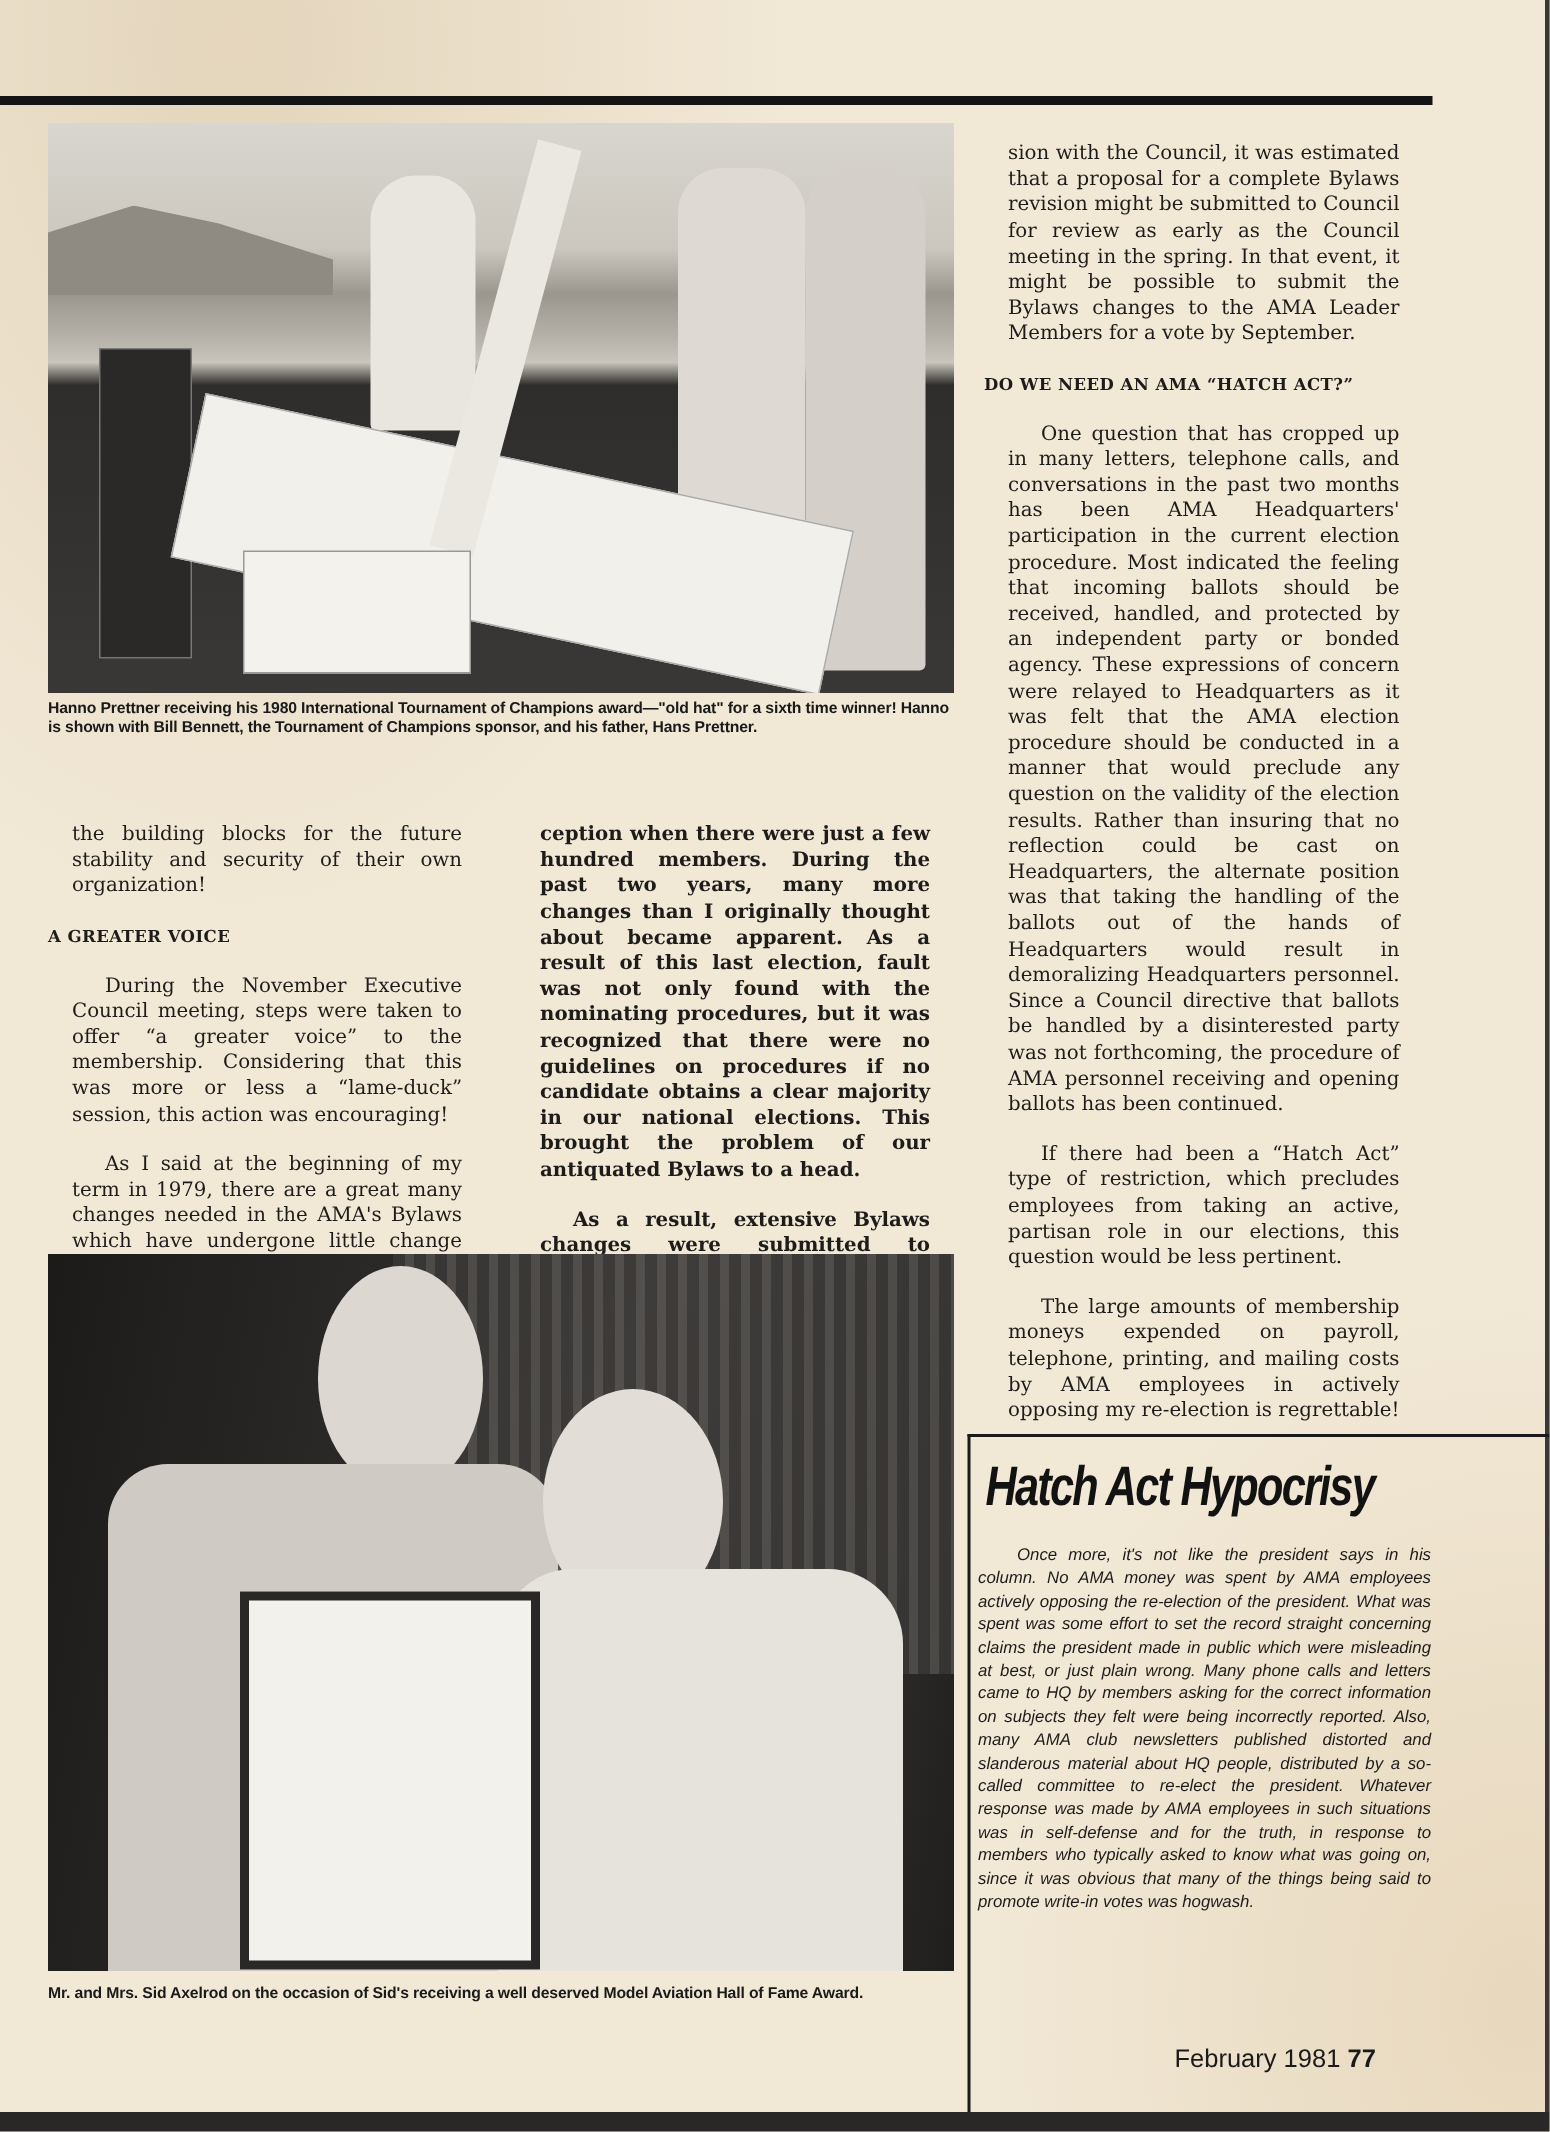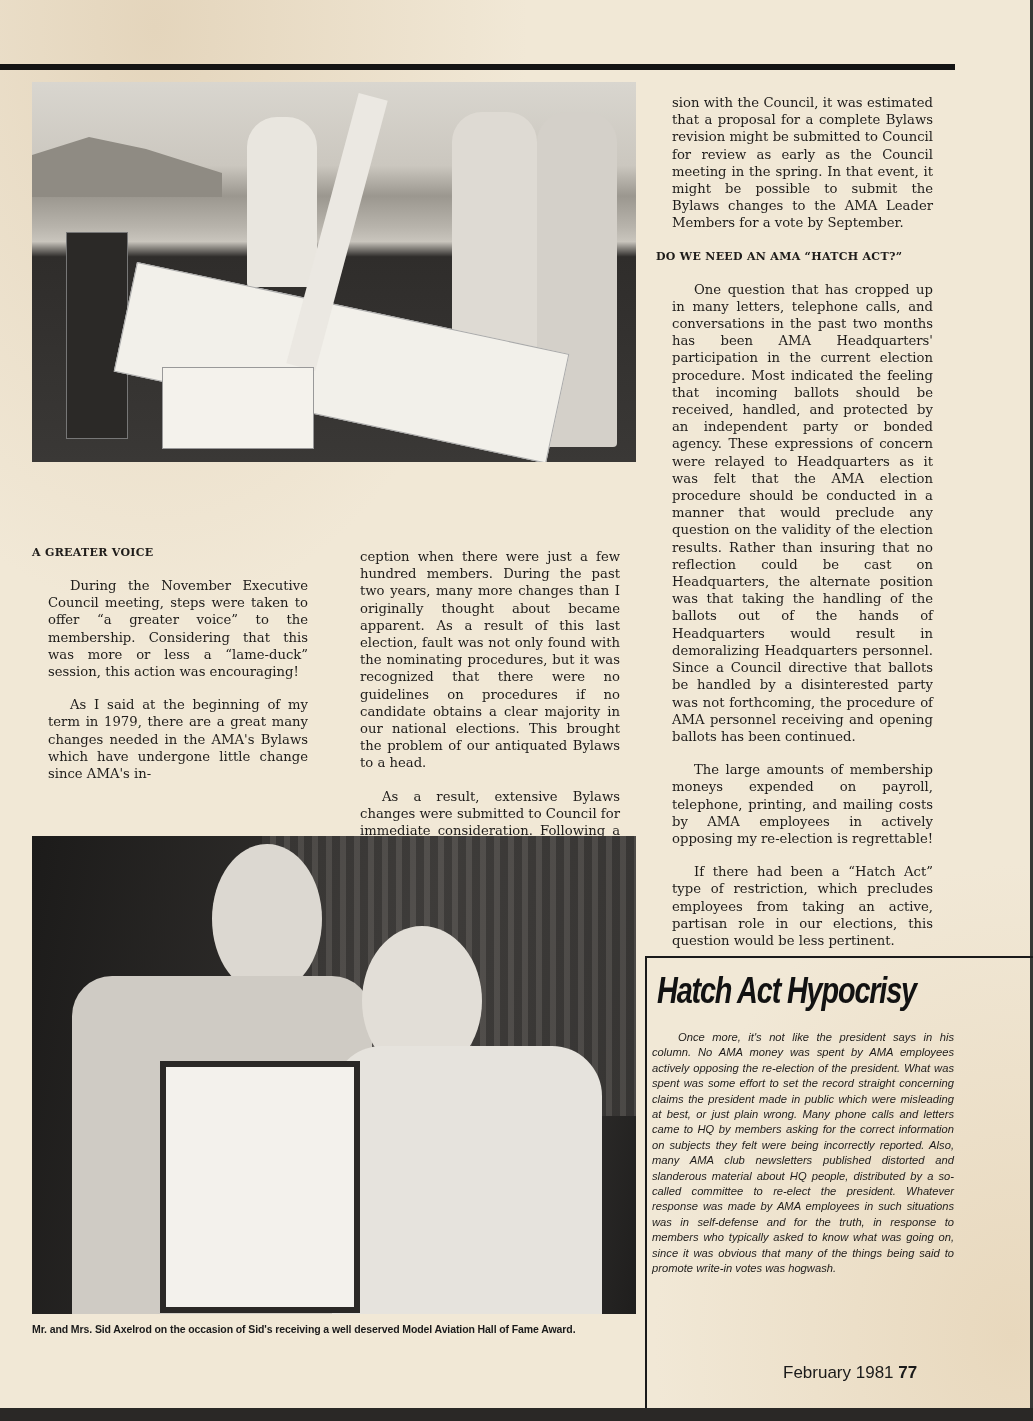--- a/index.html
+++ b/index.html
@@ -74,38 +74,40 @@
   <div class="photo photo1">
     <div class="shape" style="left:0;top:55px;width:190px;height:60px;background:#8f8b83;clip-path:polygon(0 30%,30% 0,60% 20%,100% 60%,100% 100%,0 100%);"></div>
     <div class="shape" style="left:34px;top:150px;width:60px;height:205px;background:#2b2927;border:1px solid #777;"></div>
     <div class="shape" style="left:215px;top:35px;width:70px;height:170px;background:#e9e6df;border-radius:30px 30px 4px 4px;"></div>
     <div class="shape" style="left:420px;top:30px;width:85px;height:320px;background:#dedad3;border-radius:30px 30px 4px 4px;"></div>
     <div class="shape" style="left:505px;top:30px;width:80px;height:335px;background:#d4d0c9;border-radius:30px 30px 4px 4px;"></div>
     <div class="shape" style="left:105px;top:180px;width:440px;height:110px;background:#f2f0ea;transform:rotate(12deg);transform-origin:left top;border:1px solid #aaa;"></div>
     <div class="shape" style="left:290px;top:10px;width:30px;height:280px;background:#ebe8e2;transform:rotate(15deg);"></div>
     <div class="shape" style="left:130px;top:285px;width:150px;height:80px;background:#f4f2ec;border:1px solid #999;"></div>
   </div>
+  <div class="caption" style="left:32px;top:466px;width:605px;">Hanno Prettner receiving his 1980 International Tournament of Champions award—"old hat" for a sixth time winner! Hanno is shown with Bill Bennett, the Tournament of Champions sponsor, and his father, Hans Prettner.</div>
 
   <div class="col" style="left:32px;top:532px;width:292px;">
+    <p class="noindent">the building blocks for the future stability and security of their own organization!</p>
     <h3>A GREATER VOICE</h3>
     <p>During the November Executive Council meeting, steps were taken to offer “a greater voice” to the membership. Considering that this was more or less a “lame-duck” session, this action was encouraging!</p>
     <p>As I said at the beginning of my term in 1979, there are a great many changes needed in the AMA's Bylaws which have undergone little change since AMA's in-</p>
   </div>
 
-  <div class="col" style="left:344px;top:532px;width:292px;">
+  <div class="col" style="left:344px;top:532px;width:292px;font-weight:bold;">
     <p class="noindent">ception when there were just a few hundred members. During the past two years, many more changes than I originally thought about became apparent. As a result of this last election, fault was not only found with the nominating procedures, but it was recognized that there were no guidelines on procedures if no candidate obtains a clear majority in our national elections. This brought the problem of our antiquated Bylaws to a head.</p>
     <p>As a result, extensive Bylaws changes were submitted to Council for immediate consideration. Following a discus-</p>
   </div>
 
   <div class="col" style="left:656px;top:78px;width:293px;">
     <p class="noindent">sion with the Council, it was estimated that a proposal for a complete Bylaws revision might be submitted to Council for review as early as the Council meeting in the spring. In that event, it might be possible to submit the Bylaws changes to the AMA Leader Members for a vote by September.</p>
     <h3 style="margin-top:14px;">DO WE NEED AN AMA “HATCH ACT?”</h3>
     <p>One question that has cropped up in many letters, telephone calls, and conversations in the past two months has been AMA Headquarters' participation in the current election procedure. Most indicated the feeling that incoming ballots should be received, handled, and protected by an independent party or bonded agency. These expressions of concern were relayed to Headquarters as it was felt that the AMA election procedure should be conducted in a manner that would preclude any question on the validity of the election results. Rather than insuring that no reflection could be cast on Headquarters, the alternate position was that taking the handling of the ballots out of the hands of Headquarters would result in demoralizing Headquarters personnel. Since a Council directive that ballots be handled by a disinterested party was not forthcoming, the procedure of AMA personnel receiving and opening ballots has been continued.</p>
+    <p>If there had been a “Hatch Act” type of restriction, which precludes employees from taking an active, partisan role in our elections, this question would be less pertinent.</p>
     <p>The large amounts of membership moneys expended on payroll, telephone, printing, and mailing costs by AMA employees in actively opposing my re-election is regrettable!</p>
-    <p>If there had been a “Hatch Act” type of restriction, which precludes employees from taking an active, partisan role in our elections, this question would be less pertinent.</p>
   </div>
 
   <div class="photo photo2">
     <div class="shape" style="left:230px;top:0;width:374px;height:280px;background:repeating-linear-gradient(90deg,#3b3937 0 8px,#55524f 8px 14px);opacity:0.8;"></div>
     <div class="shape" style="left:180px;top:8px;width:110px;height:150px;background:#dcd8d1;border-radius:50%;"></div>
     <div class="shape" style="left:40px;top:140px;width:300px;height:338px;background:#cfcbc4;border-radius:40px 40px 0 0;"></div>
     <div class="shape" style="left:330px;top:90px;width:120px;height:150px;background:#e2ded7;border-radius:50%;"></div>
     <div class="shape" style="left:300px;top:210px;width:270px;height:268px;background:#e6e3dd;border-radius:50px 50px 0 0;"></div>
     <div class="shape" style="left:128px;top:225px;width:200px;height:252px;background:#f3f1ec;border:6px solid #2a2826;box-sizing:border-box;"></div>
   </div>

